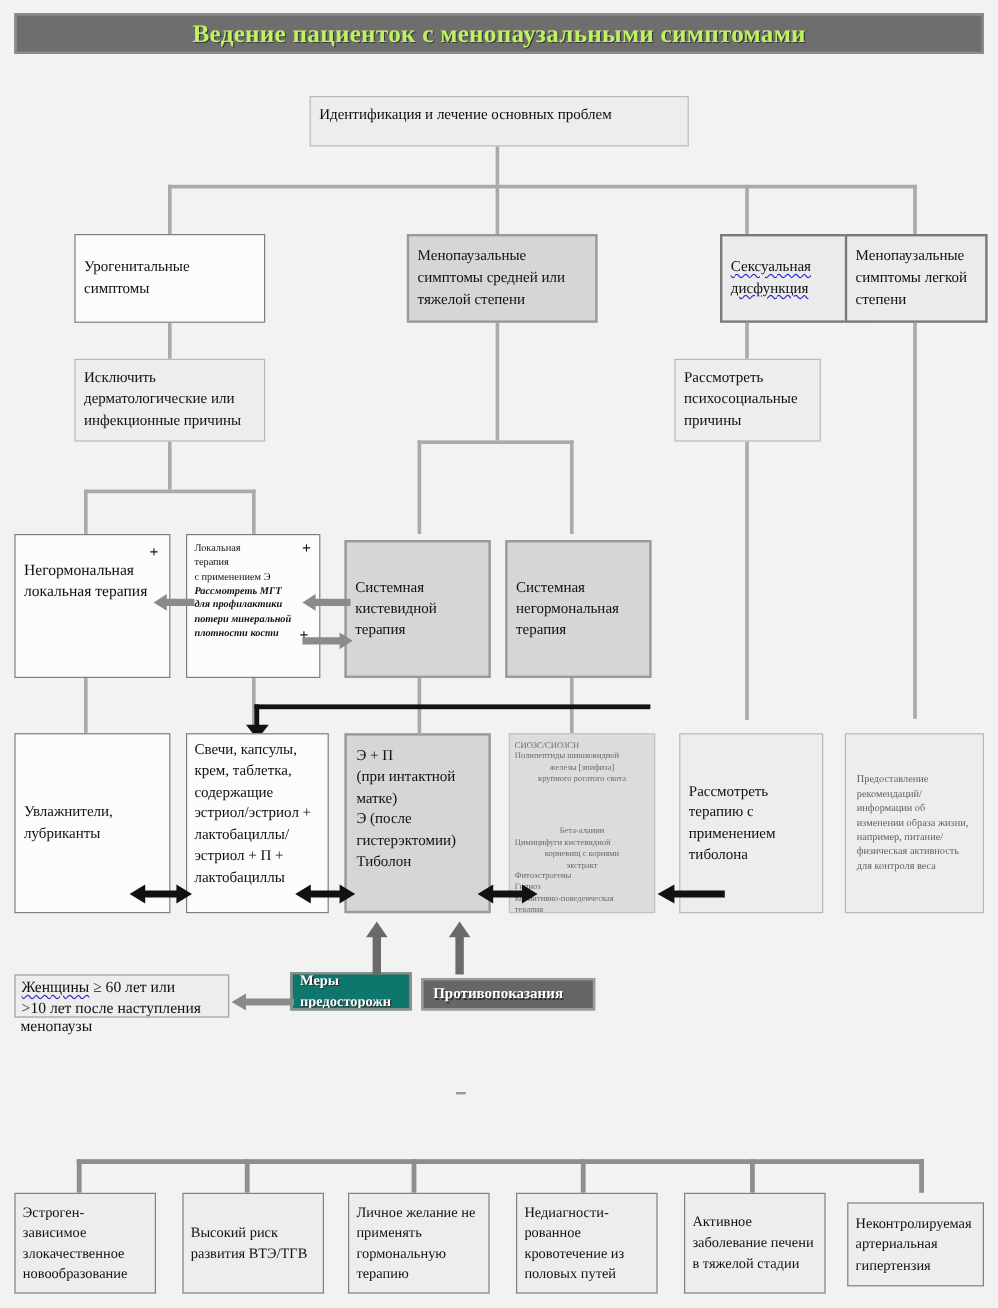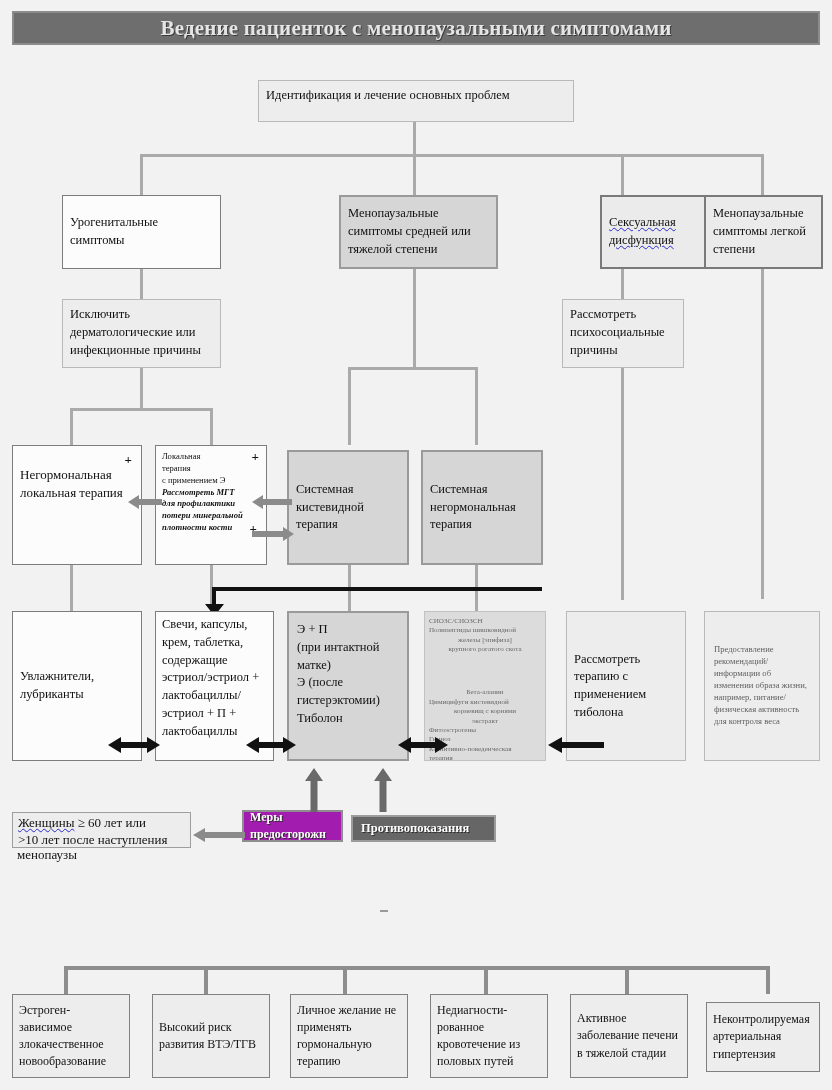--- a/index.html
+++ b/index.html
@@ -14,21 +14,21 @@
   #canvas{position:absolute;left:0;top:0;width:832px;height:1090px;}
 
   
   .titlebar{
     position:absolute;
     left:12px;top:11px;width:808px;height:34px;
     background:#6e6e6e;
     border:2px solid #8c8c8c;
     box-sizing:border-box;
     display:flex;align-items:center;justify-content:center;
-    color:#e5e5e5;
+    color:#bef264;
     font-weight:bold;
     font-size:21px;
     letter-spacing:.2px;
     text-shadow:1px 1px 0 #3a3a3a;
   }
 
   
   .box{
     position:absolute;
     box-sizing:border-box;
@@ -51,21 +51,21 @@
   }
   .box-grey{
     background:#d6d6d6;
     border:2px solid #9a9a9a;
   }
   .box-grey-soft{
     background:#dcdcdc;
     border:1.5px solid #c2c2c2;
   }
   .box-dark{
-    background:#a21caf;
+    background:#0f766e;
     border:2px solid #8e8e8e;
     color:#ffffff;
     text-shadow:1px 1px 0 #2f2f2f;
     font-weight:bold;
   }
   .box-dark2{
     background:#666666;
     border:2px solid #9c9c9c;
     color:#ffffff;
     text-shadow:1px 1px 0 #2f2f2f;

